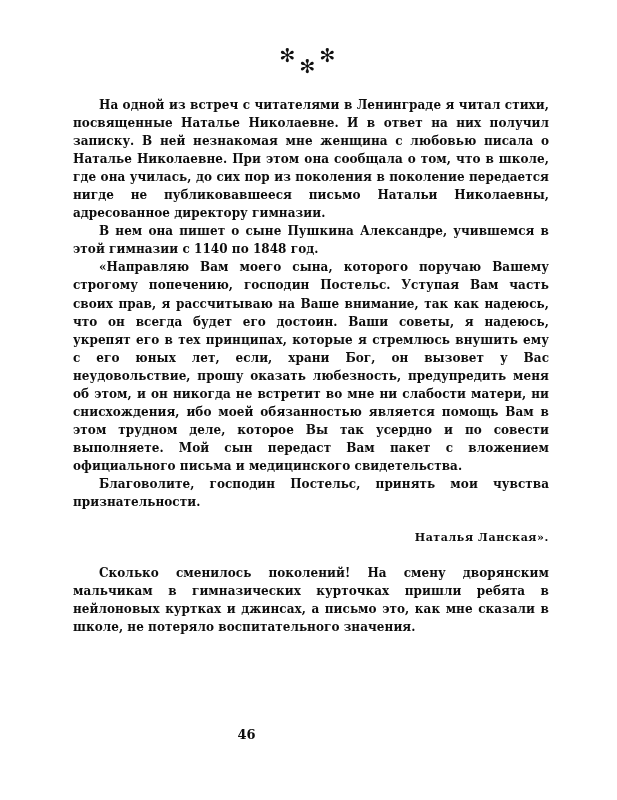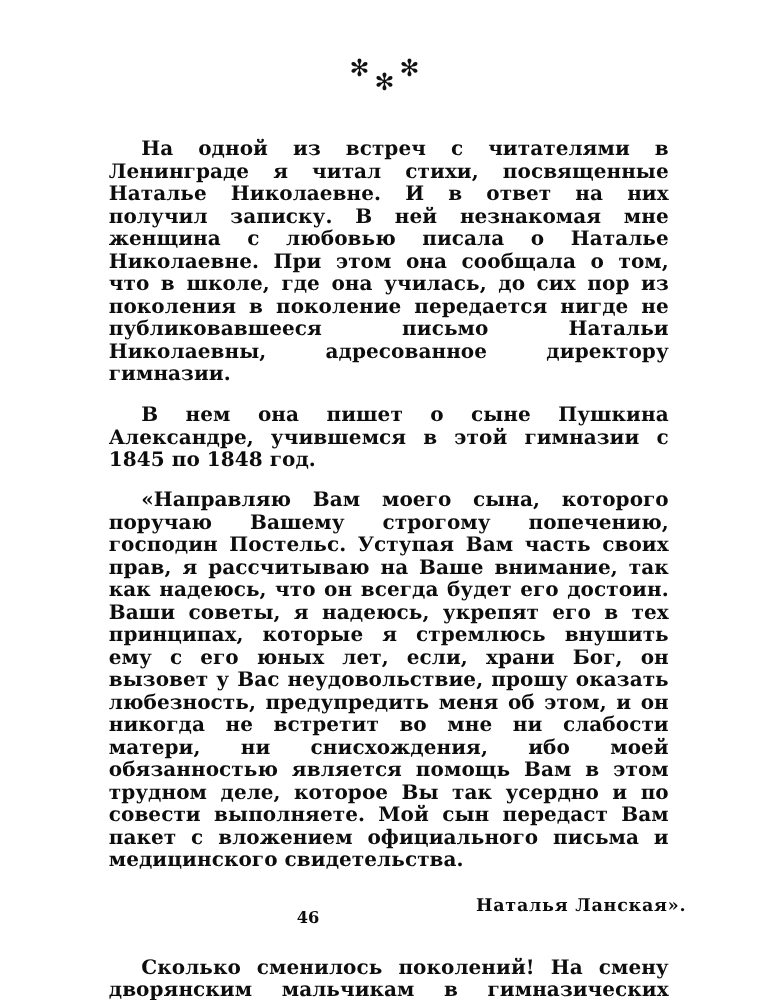--- a/index.html
+++ b/index.html
@@ -50,44 +50,44 @@
 
   
   #textblock {
     position: absolute;
     left: 73px;
     top: 96px;
     width: 476px;
   }
 
   p.para {
-    margin: 14px;
+    margin: 0;
     text-indent: 26px;
     text-align: justify;
     text-justify: inter-word;
     font-family: "DejaVu Serif", serif;
     font-weight: 700;
-    font-size: 16px;
+    font-size: 12px;
     line-height: 18.05px;
     color: #0d0d0d;
     letter-spacing: 0.05px;
     -webkit-font-smoothing: none;
   }
   p.para:last-child { text-align: justify; }
 
   
 
   p.signature {
     margin: 0;
     margin-top: 18.05px;
     text-indent: 0;
     text-align: right;
     font-family: "DejaVu Serif", serif;
     font-weight: 700;
-    font-size: 14px;
+    font-size: 11px;
     line-height: 18.05px;
     color: #0d0d0d;
     letter-spacing: 0.6px;
   }
 
   .gap-after-sig { height: 17px; }
 
   
   #pagenum {
     position: absolute;
@@ -111,22 +111,23 @@
     <div class="orn-wrap">
       <span class="orn-star orn-left">✻</span>
       <span class="orn-star orn-right">✻</span>
       <span class="orn-star orn-mid">✻</span>
     </div>
   </div>
 
   <div id="textblock">
 
     <p class="para">На одной из встреч с читателями в Ленинграде я читал стихи, посвященные Наталье Николаевне. И в ответ на них получил записку. В ней незнакомая мне женщина с любовью писала о Наталье Николаевне. При этом она сообщала о том, что в школе, где она училась, до сих пор из поколения в поколение передается нигде не публиковавшееся письмо Натальи Николаевны, адресованное директору гимназии.</p>
-    <p class="para">В нем она пишет о сыне Пушкина Александре, учившемся в этой гимназии с 1845 по 1848 год.</p>
+    <p class="para">В нем она пишет о сыне Пушкина Александре, учившемся в этой гимназии с 1140 по 1848 год.</p>
     <p class="para">«Направляю Вам моего сына, которого поручаю Вашему строгому попечению, господин Постельс. Уступая Вам часть своих прав, я рассчитываю на Ваше внимание, так как надеюсь, что он всегда будет его достоин. Ваши советы, я надеюсь, укрепят его в тех принципах, которые я стремлюсь внушить ему с его юных лет, если, храни Бог, он вызовет у Вас неудовольствие, прошу оказать любезность, предупредить меня об этом, и он никогда не встретит во мне ни слабости матери, ни снисхождения, ибо моей обязанностью является помощь Вам в этом трудном деле, которое Вы так усердно и по совести выполняете. Мой сын передаст Вам пакет с вложением официального письма и медицинского свидетельства.</p>
+    <p class="para">Благоволите, господин Постельс, принять мои чувства признательности.</p>
 
     <p class="signature">Наталья Ланская».</p>
 
     <div class="gap-after-sig"></div>
 
     <p class="para">Сколько сменилось поколений! На смену дворянским мальчикам в гимназических курточках пришли ребята в нейлоновых куртках и джинсах, а письмо это, как мне сказали в школе, не потеряло воспитательного значения.</p>
 
   </div>
 
   <div id="pagenum">46</div>

